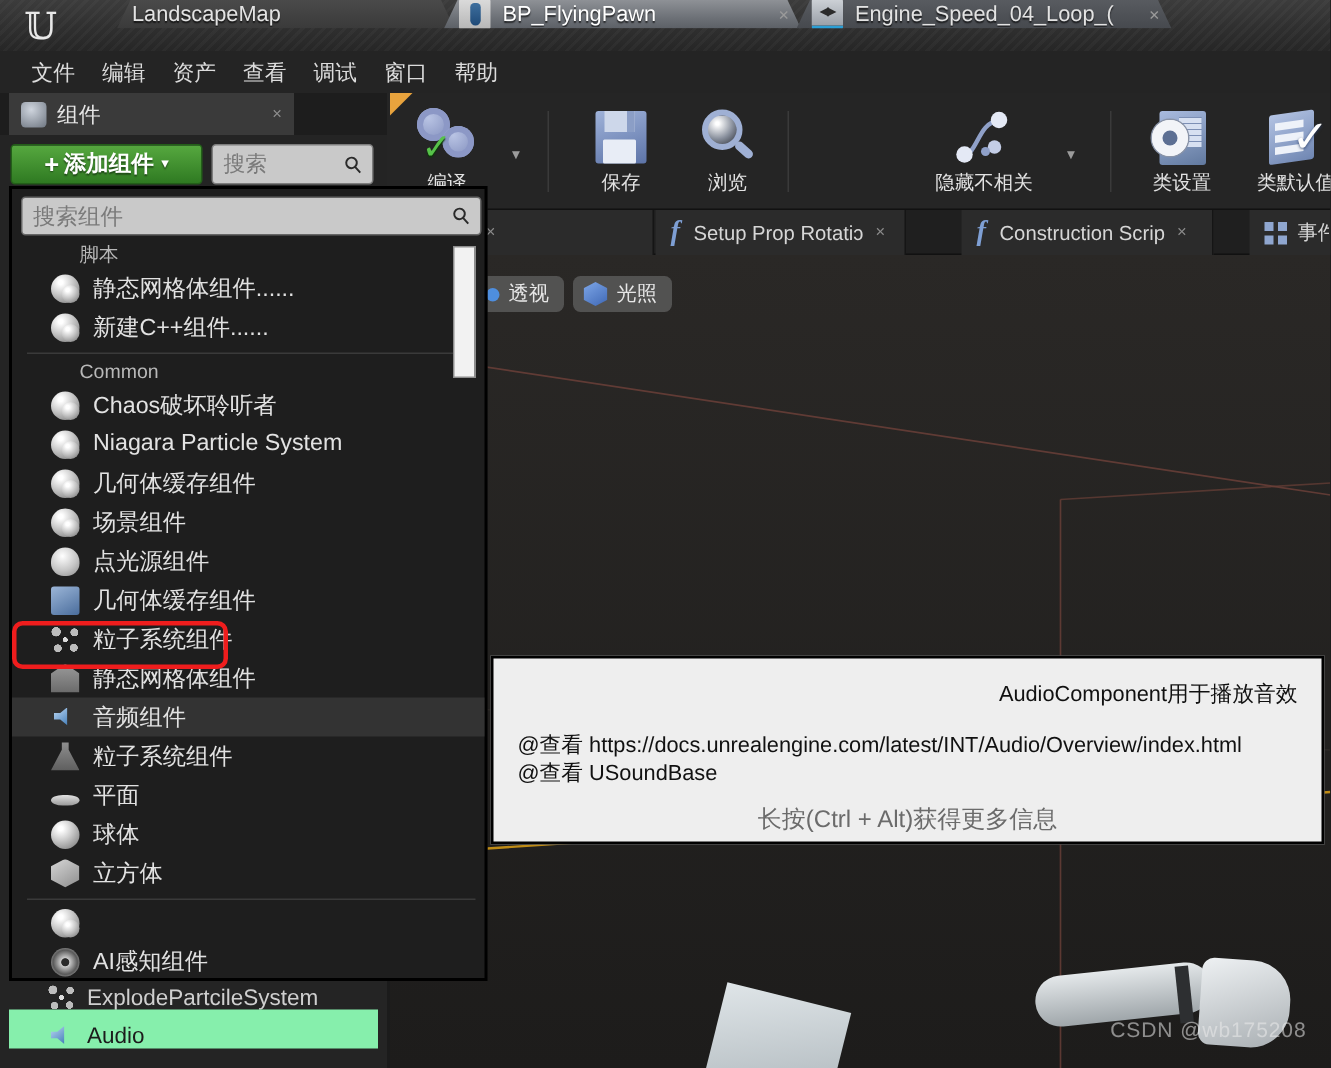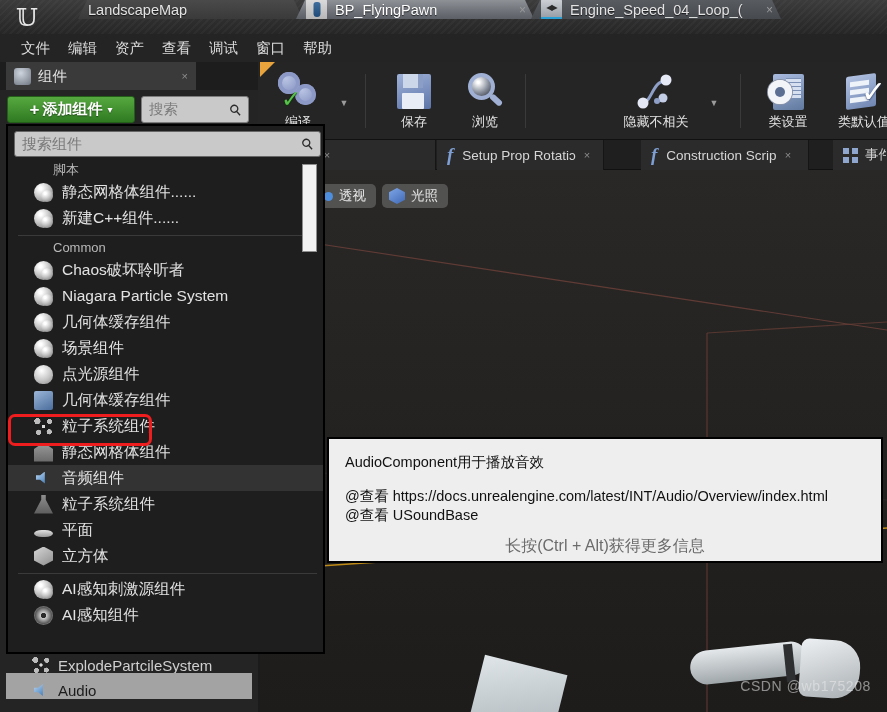--- a/index.html
+++ b/index.html
@@ -269,21 +269,21 @@
   }
   .mag{ margin-left:auto; color:#2a2a2a; font-size:15px; font-weight:bold;
         transform:rotate(-42deg); }
 
   
   .tree-row{
     position:absolute; left:6px; width:246px; height:26px;
     display:flex; align-items:flex-end; padding-left:26px;
     font-size:15px; color:#cfcfcf;
   }
-  .tree-row.sel{ background:#a3a3a3; color:#1c1c1c; }
+  .tree-row.sel{ background:#86efac; color:#1c1c1c; }
   .tree-ico{ width:18px;height:18px;margin-right:8px;flex:none;}
   .ico-particle{
     background:radial-gradient(circle at 50% 50%,#dcdcdc 12%,transparent 13%),
                radial-gradient(circle at 18% 22%,#bdbdbd 14%,transparent 15%),
                radial-gradient(circle at 82% 24%,#bdbdbd 12%,transparent 13%),
                radial-gradient(circle at 24% 80%,#bdbdbd 12%,transparent 13%),
                radial-gradient(circle at 80% 78%,#bdbdbd 12%,transparent 13%);
   }
   .ico-audio{
     position:relative;
@@ -362,21 +362,21 @@
     position:absolute; left:8px; top:414px; width:144px; height:32px;
     border:3px solid #ef1d1d; border-radius:7px; pointer-events:none;
   }
 
   
   .tooltip{
     position:absolute; left:327px; top:437px; width:556px; height:126px;
     background:#eeeeee; border:2px solid #000;
     padding:14px 16px 8px 16px; color:#111;
   }
-  .tt-title{ font-size:14.5px; }
+  .tt-title{ font-size:14.5px;text-align:right; }
   .tt-line{ font-size:14.5px; }
   .tt-gap{ height:15px; }
   .tt-hint{
     text-align:center; color:#6b6b6b; font-size:16px; margin-top:11px;
   }
 </style>
 </head>
 <body>
 
 <div id="root">
@@ -638,31 +638,34 @@
       </div>
       <div class="dd-item">
         <span class="di skel"></span>
         <span>粒子系统组件</span>
       </div>
       <div class="dd-item">
         <span class="di plane-ic"></span>
         <span>平面</span>
       </div>
       <div class="dd-item">
+        <span class="di sph"></span>
+        <span>球体</span>
+      </div>
+      <div class="dd-item">
         <span class="di cube-ic"></span>
         <span>立方体</span>
       </div>
 
       <div class="dd-rule"></div>
 
       <div class="dd-item">
         <span class="di sph">
             <i class="sph2"></i>
           </span>
-        <span>AI感知刺激源组件</span>
       </div>
       <div class="dd-item">
         <span class="di aisense"></span>
         <span>AI感知组件</span>
       </div>
 
     </div>
 
     <div class="dd-scroll"></div>
   </div>

